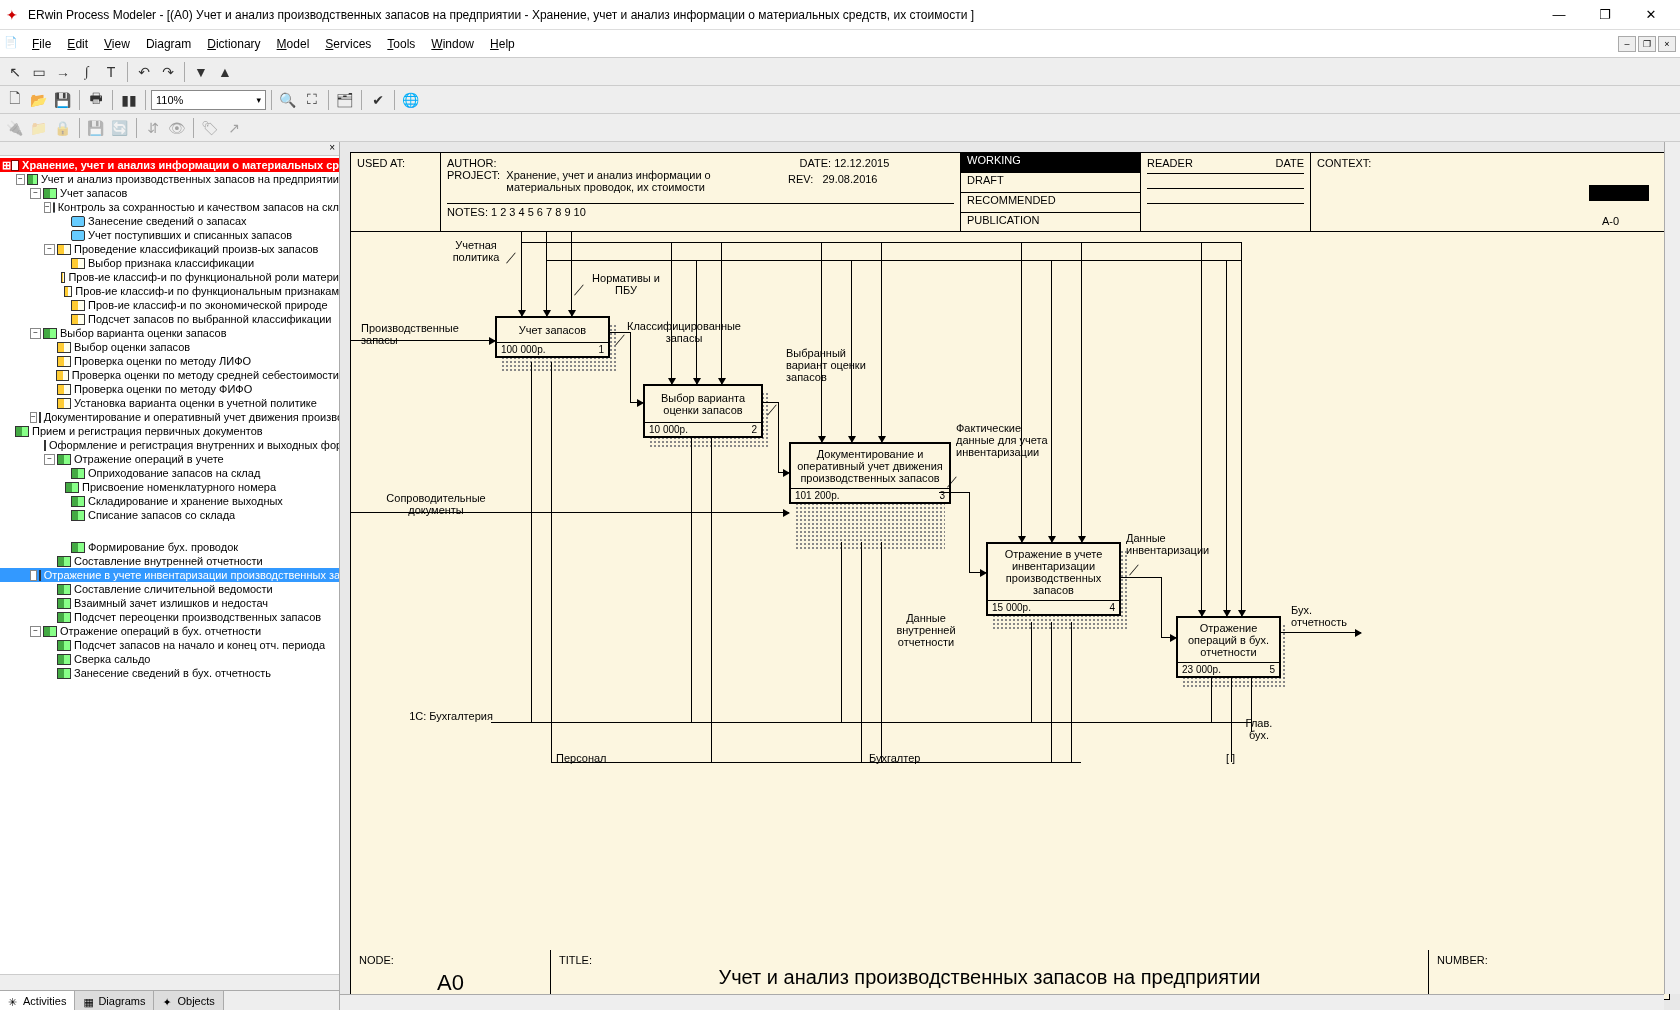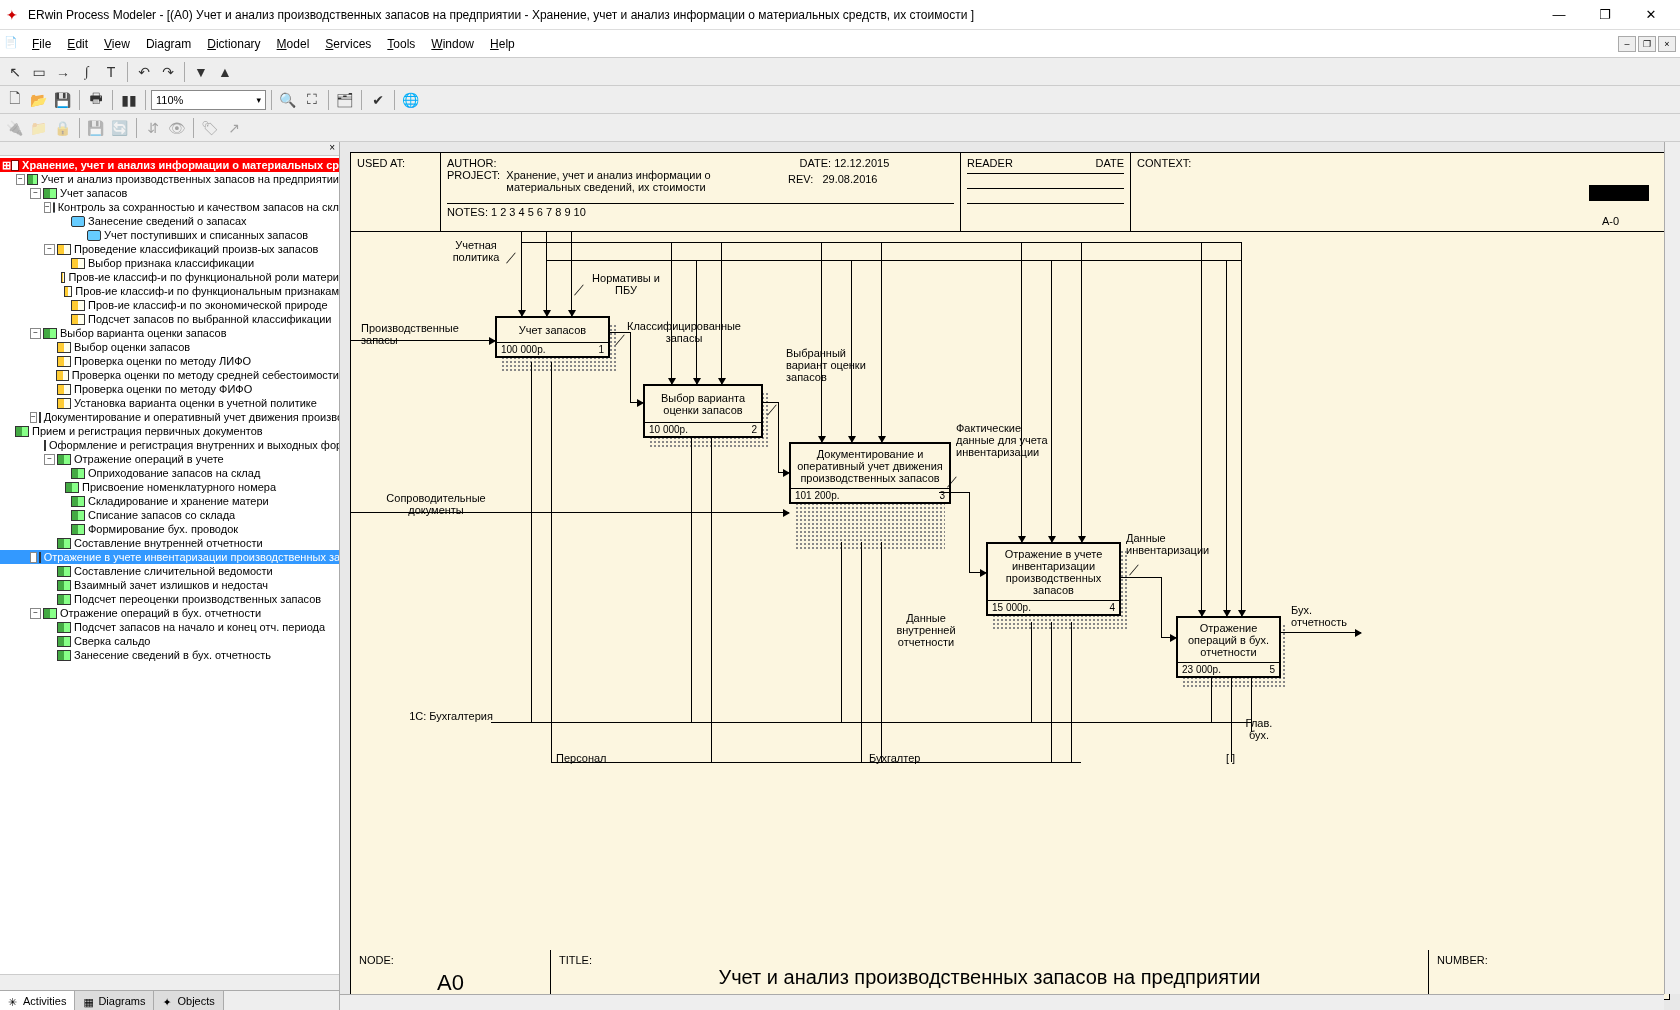--- a/index.html
+++ b/index.html
@@ -198,21 +198,21 @@
       <div class="tree-node" style="padding-left:44px;">
           <span class="exp">−</span>
           <span class="ico cyan"></span>
           <span>Контроль за сохранностью и качеством запасов на скла</span>
         </div>
       <div class="tree-node" style="padding-left:58px;">
           <span class="noexp"></span>
           <span class="ico cyan"></span>
           <span>Занесение сведений о запасах</span>
         </div>
-      <div class="tree-node" style="padding-left:74px;text-align:center;">
+      <div class="tree-node" style="padding-left:58px;text-align:center;">
           <span class="noexp"></span>
           <span class="ico cyan"></span>
           <span>Учет поступивших и списанных запасов</span>
         </div>
       <div class="tree-node" style="padding-left:44px;">
           <span class="exp">−</span>
           <span class="ico yellow"></span>
           <span>Проведение классификаций произв-ых запасов</span>
         </div>
       <div class="tree-node" style="padding-left:58px;">
@@ -296,28 +296,28 @@
           <span>Оприходование запасов на склад</span>
         </div>
       <div class="tree-node" style="padding-left:52px;">
           <span class="noexp"></span>
           <span class="ico green"></span>
           <span>Присвоение номенклатурного номера</span>
         </div>
       <div class="tree-node" style="padding-left:58px;">
           <span class="noexp"></span>
           <span class="ico green"></span>
-          <span>Складирование и хранение матери</span>
+          <span>Складирование и хранение выходных</span>
         </div>
       <div class="tree-node" style="padding-left:58px;">
           <span class="noexp"></span>
           <span class="ico green"></span>
           <span>Списание запасов со склада</span>
         </div>
-      <div class="tree-node" style="padding-left:58px;">
+      <div class="tree-node" style="padding-left:58px;margin-top:18px;">
           <span class="noexp"></span>
           <span class="ico green"></span>
           <span>Формирование бух. проводок</span>
         </div>
       <div class="tree-node" style="padding-left:44px;">
           <span class="noexp"></span>
           <span class="ico green"></span>
           <span>Составление внутренней отчетности</span>
         </div>
       <div class="tree-node selected" style="padding-left:30px;">
@@ -377,22 +377,28 @@
         </div>
     </div>
   </div>
 
   <div class="canvas">
 
     <div class="diagram-header">
       <div class="dh-cell" style="width:90px;"><span>USED AT:</span></div>
       <div class="dh-cell dh-author">
         <div><span>AUTHOR:</span> <span style="margin-left:300px;"><span>DATE:</span> <span>12.12.2015</span></span></div>
-        <div><span>PROJECT:</span> &nbsp;<span style="display:inline-block;width:260px;vertical-align:top;">Хранение, учет и анализ информации о материальных сведений, их стоимости</span><span style="position:absolute;left:437px;top:20px;"><span>REV:</span> &nbsp;&nbsp;<span>29.08.2016</span></span></div>
+        <div><span>PROJECT:</span> &nbsp;<span style="display:inline-block;width:260px;vertical-align:top;">Хранение, учет и анализ информации о материальных проводок, их стоимости</span><span style="position:absolute;left:437px;top:20px;"><span>REV:</span> &nbsp;&nbsp;<span>29.08.2016</span></span></div>
         <div style="border-top:1px solid #000;margin-top:10px;padding-top:2px;"><span>NOTES: 1 2 3 4 5 6 7 8 9 10</span></div>
+      </div>
+      <div class="dh-cell dh-status">
+        <div class="working">WORKING</div>
+        <div>DRAFT</div>
+        <div>RECOMMENDED</div>
+        <div>PUBLICATION</div>
       </div>
       <div class="dh-cell dh-reader"><span>READER</span><span style="float:right;">DATE</span>
         <div style="border-top:1px solid #000;margin-top:4px;height:15px;"></div>
         <div style="border-top:1px solid #000;height:15px;"></div>
         <div style="border-top:1px solid #000;height:15px;"></div>
       </div>
       <div class="dh-context"><span>CONTEXT:</span>
         <div class="ctx-box"></div>
         <div style="position:absolute; right:50px; bottom:4px;">A-0</div>
       </div>

